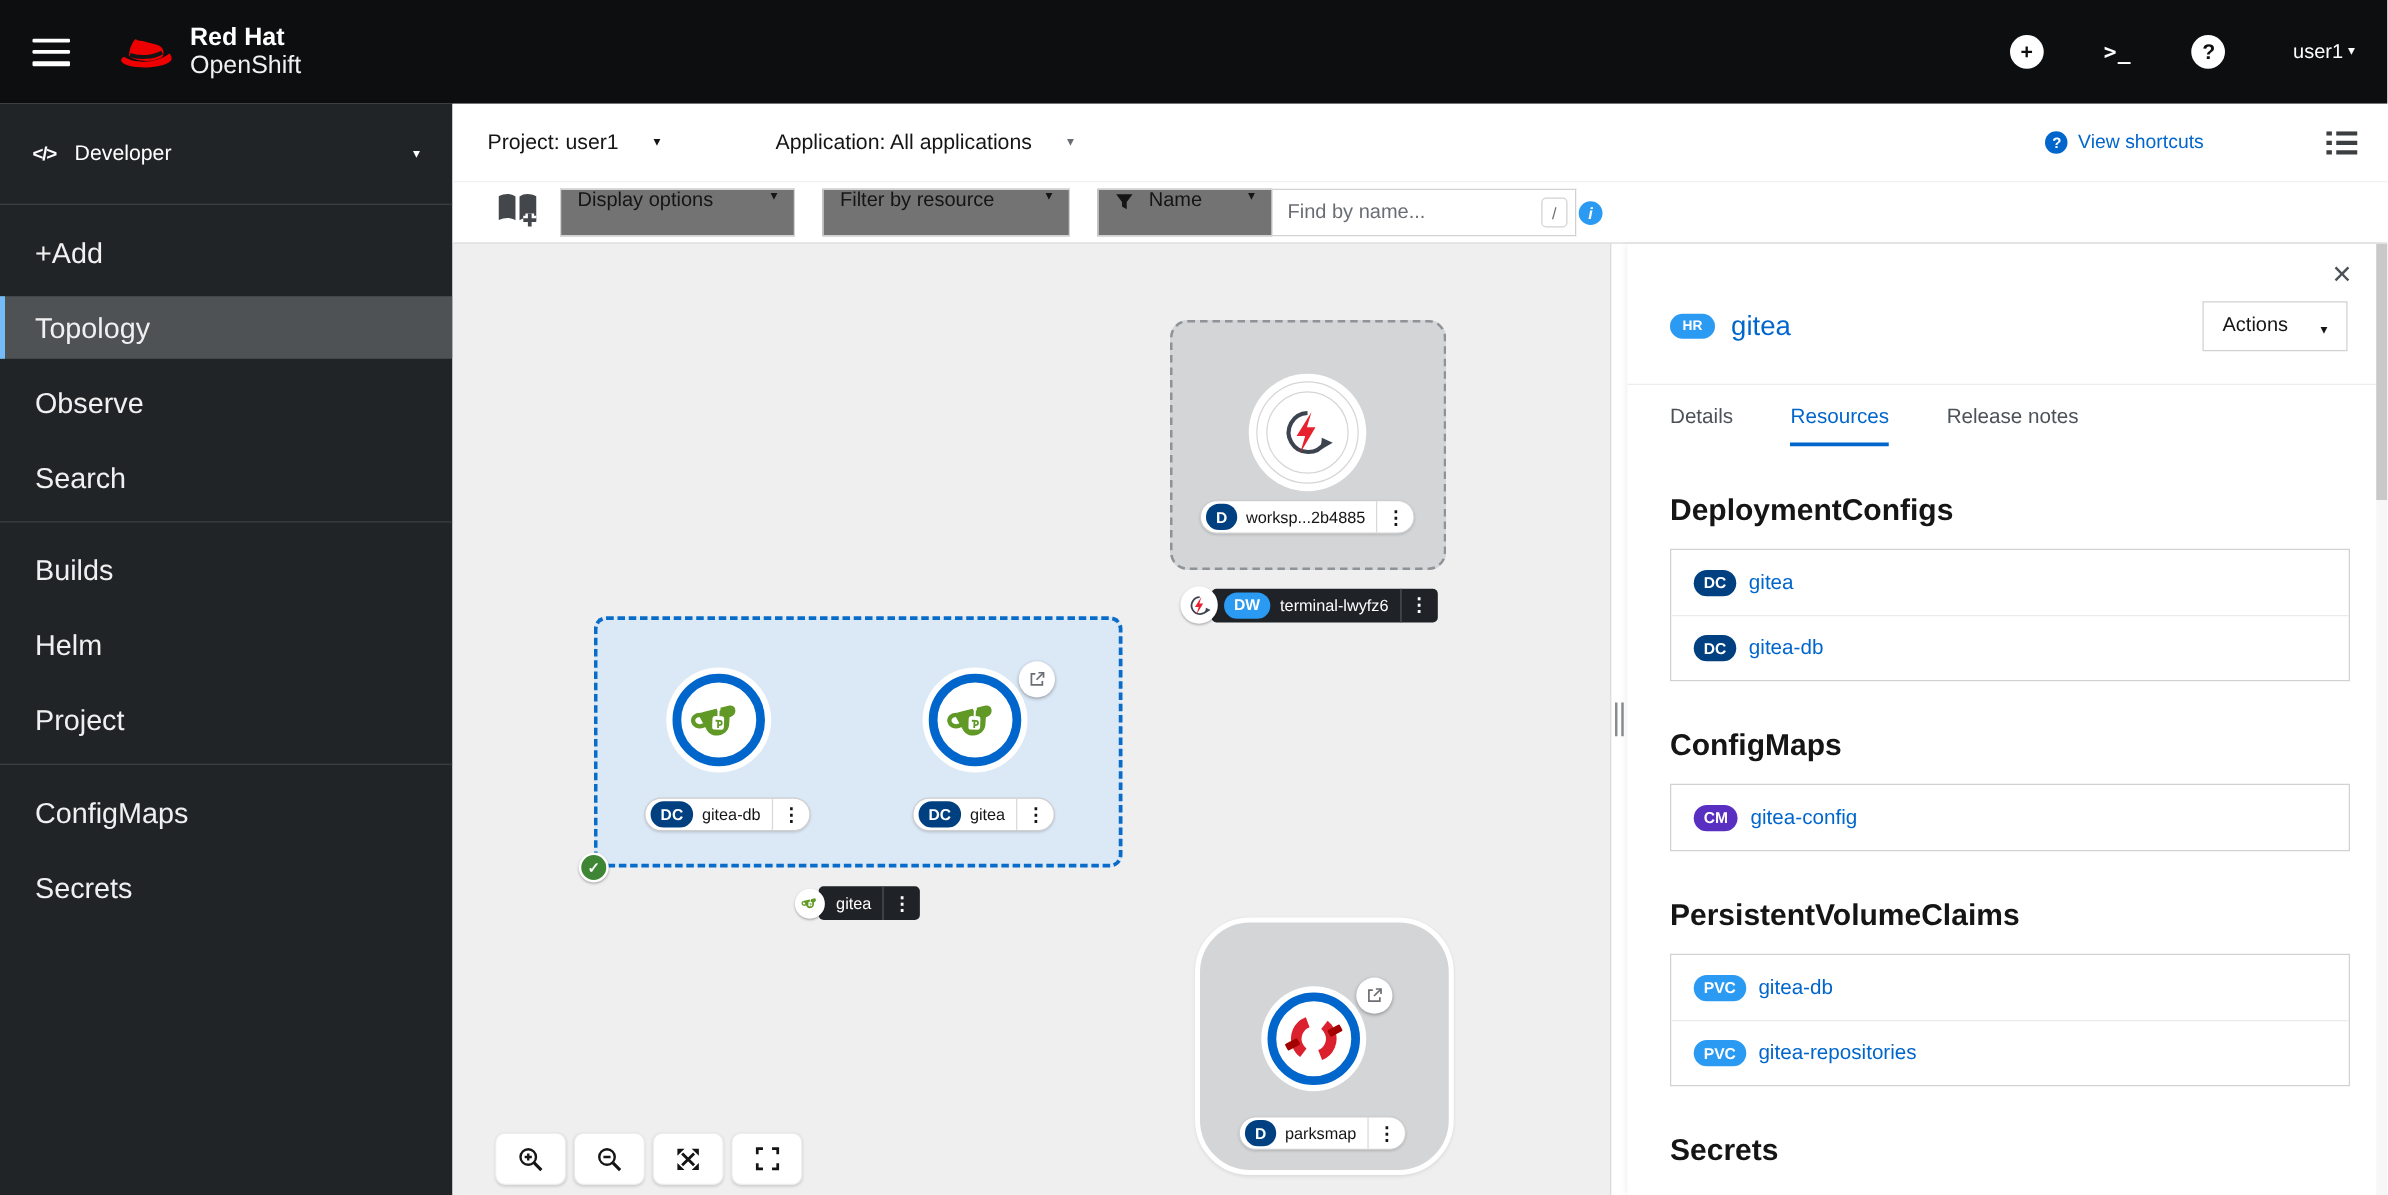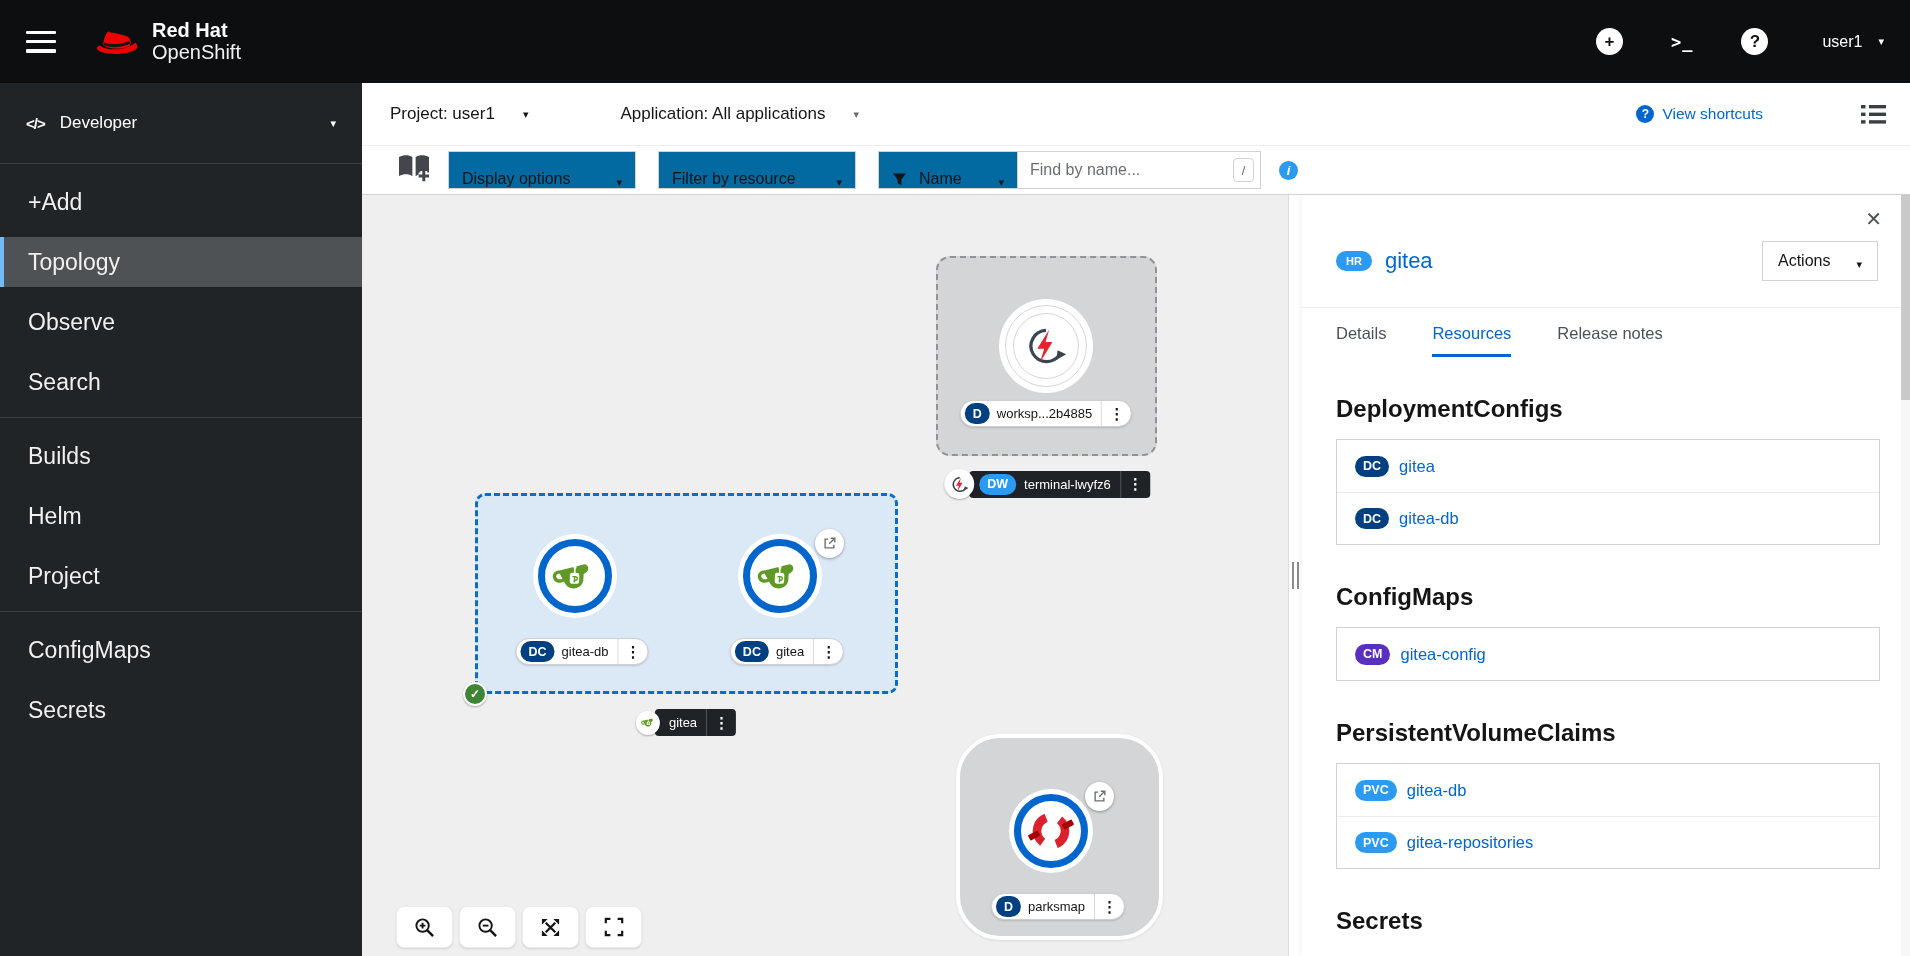--- a/index.html
+++ b/index.html
@@ -9,21 +9,21 @@
   .masthead{height:83px;background:#0d0e10;display:flex;align-items:center;padding:0 26px;color:#fff}
   .hamburger{width:30px;height:22px;display:flex;flex-direction:column;justify-content:space-between;cursor:pointer}
   .hamburger span{display:block;height:3.5px;background:#fff;border-radius:1px}
   .brand{display:flex;align-items:center;gap:12px;margin-left:38px}
   .brand-text{line-height:1.08;font-size:20px}
   .brand-text .l1{font-weight:700}
   .brand-text .l2{font-weight:400;color:#f1f1f1}
   .mast-right{margin-left:auto;display:flex;align-items:center;gap:48px}
   .mast-circle{width:27px;height:27px;border-radius:50%;background:#fff;color:#0d0e10;display:grid;place-items:center;font-weight:700;font-size:17px;cursor:pointer}
   .mast-term{font-family:"DejaVu Sans Mono",monospace;font-weight:700;font-size:17px;letter-spacing:1px;cursor:pointer}
-  .mast-user{display:flex;align-items:center;gap:16px;font-size:16px;cursor:pointer;margin-left:6px}
+  .mast-user{display:flex;align-items:center;gap:4px;font-size:16px;cursor:pointer;margin-left:6px}
   .caret{font-size:11px;line-height:1}
   .caret.white{color:#fff}.caret.dark{color:#151515}.caret.gray{color:#6a6e73}
 
   
   .app-body{display:flex;height:873px}
   .sidebar{width:362px;background:#212427;color:#fff;flex:none}
   .main{flex:1;display:flex;flex-direction:column;min-width:0}
 
   
   .persp{display:flex;align-items:center;gap:15px;height:80px;padding:0 26px;font-size:17px;cursor:pointer}
@@ -39,26 +39,26 @@
   .context-bar{height:63px;background:#fff;border-bottom:1px solid #ededed;display:flex;align-items:center;padding:0 24px 0 28px}
   .ctx-sel{display:flex;align-items:center;gap:28px;font-size:17px;cursor:pointer}
   .ctx-sel.app{margin-left:92px}
   .view-shortcuts{margin-left:auto;display:flex;align-items:center;gap:8px;color:#06c;font-size:15.5px;cursor:pointer}
   .q-circle{width:18px;height:18px;border-radius:50%;background:#06c;color:#fff;font-size:12px;font-weight:700;display:grid;place-items:center}
   .list-toggle{margin-left:98px;cursor:pointer;display:grid;place-items:center}
 
   
   .toolbar{height:49px;background:#fff;border-bottom:1px solid #d2d2d2;display:flex;align-items:center;padding-left:34px}
   .book-icon{margin-right:16px;cursor:pointer}
-  .tb-btn{height:38px;border:1px solid #d2d2d2;background:#0369a1;display:flex;align-items:flex-end;justify-content:space-between;padding:0 13px;font-size:16px;color:#151515;cursor:pointer;margin-right:22px}
+  .tb-btn{height:38px;border:1px solid #d2d2d2;background:#737373;display:flex;align-items:flex-start;justify-content:space-between;padding:0 13px;font-size:16px;color:#151515;cursor:pointer;margin-right:22px}
   .tb-btn.display{width:188px}
   .tb-btn.filter{width:198px}
   .name-box{width:140px;margin-right:0}
   .name-box .nb-left{display:flex;align-items:center;gap:12px}
-  .find-wrap{position:relative;margin-right:18px}
+  .find-wrap{position:relative;margin-right:2px}
   .find-input{width:243px;height:38px;border:1px solid #d2d2d2;border-left:none;padding:0 36px 0 12px;font-size:16px;color:#151515;outline:none;font-family:"Liberation Sans",sans-serif}
   .find-input::placeholder{color:#6a6e73}
   .slash-badge{position:absolute;right:7px;top:7px;width:21px;height:24px;border:1px solid #d2d2d2;border-radius:4px;color:#6a6e73;font-size:13px;display:grid;place-items:center}
   .info-circle{width:19px;height:19px;border-radius:50%;background:#2b9af3;color:#fff;font-size:13px;font-weight:700;font-style:italic;display:grid;place-items:center;cursor:pointer}
 
   
   .content{flex:1;display:flex;min-height:0}
   .canvas{position:relative;flex:1;background:#efefef;border-right:1px solid #dcdcdc;overflow:hidden}
   .split{width:13px;background:#fff;display:flex;align-items:center;justify-content:center;gap:3px;cursor:col-resize}
   .split i{display:block;width:2px;height:27px;background:#8a8d90}

